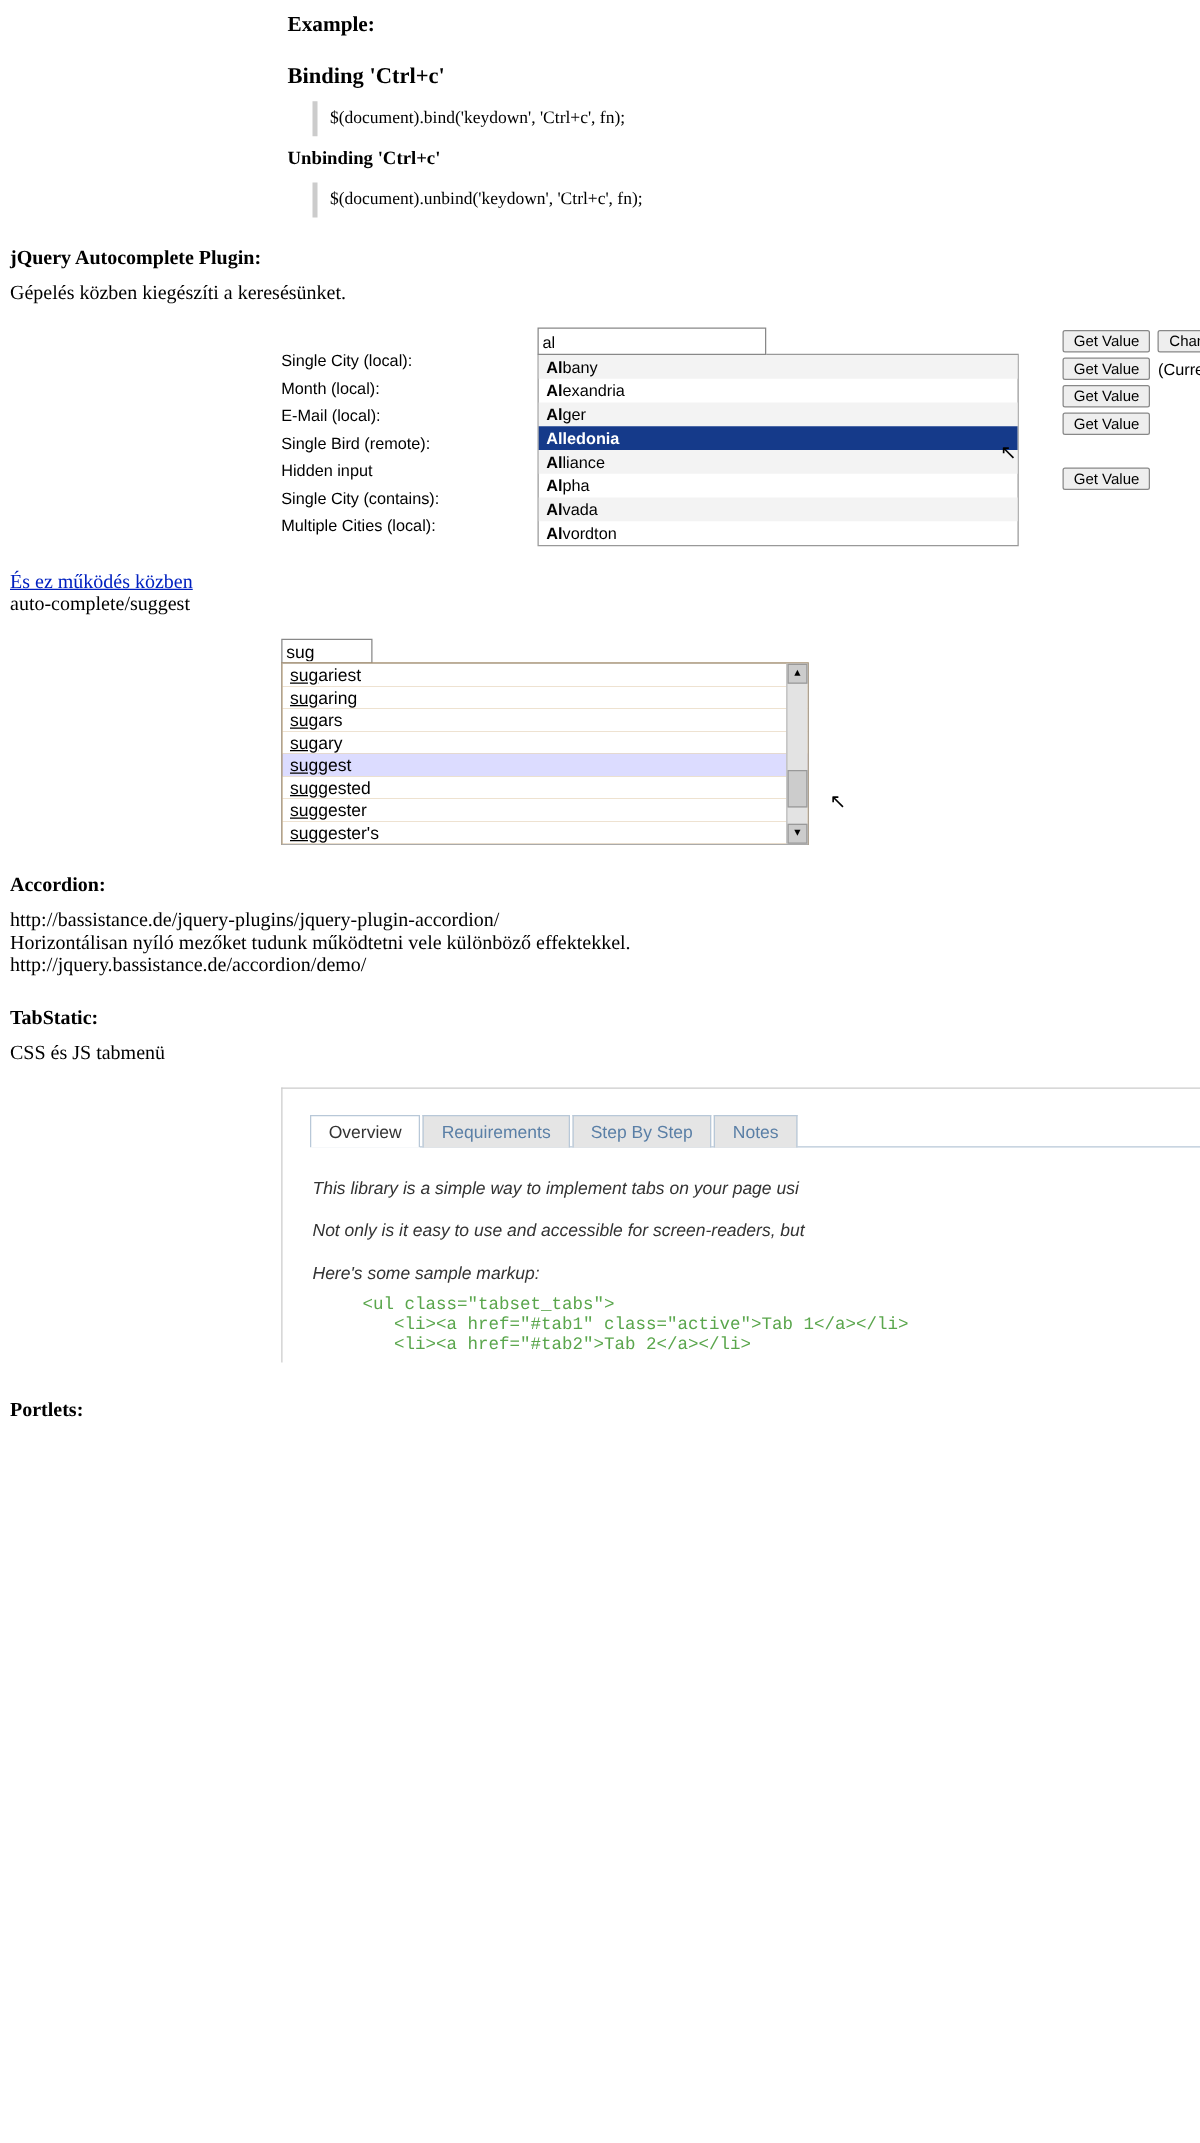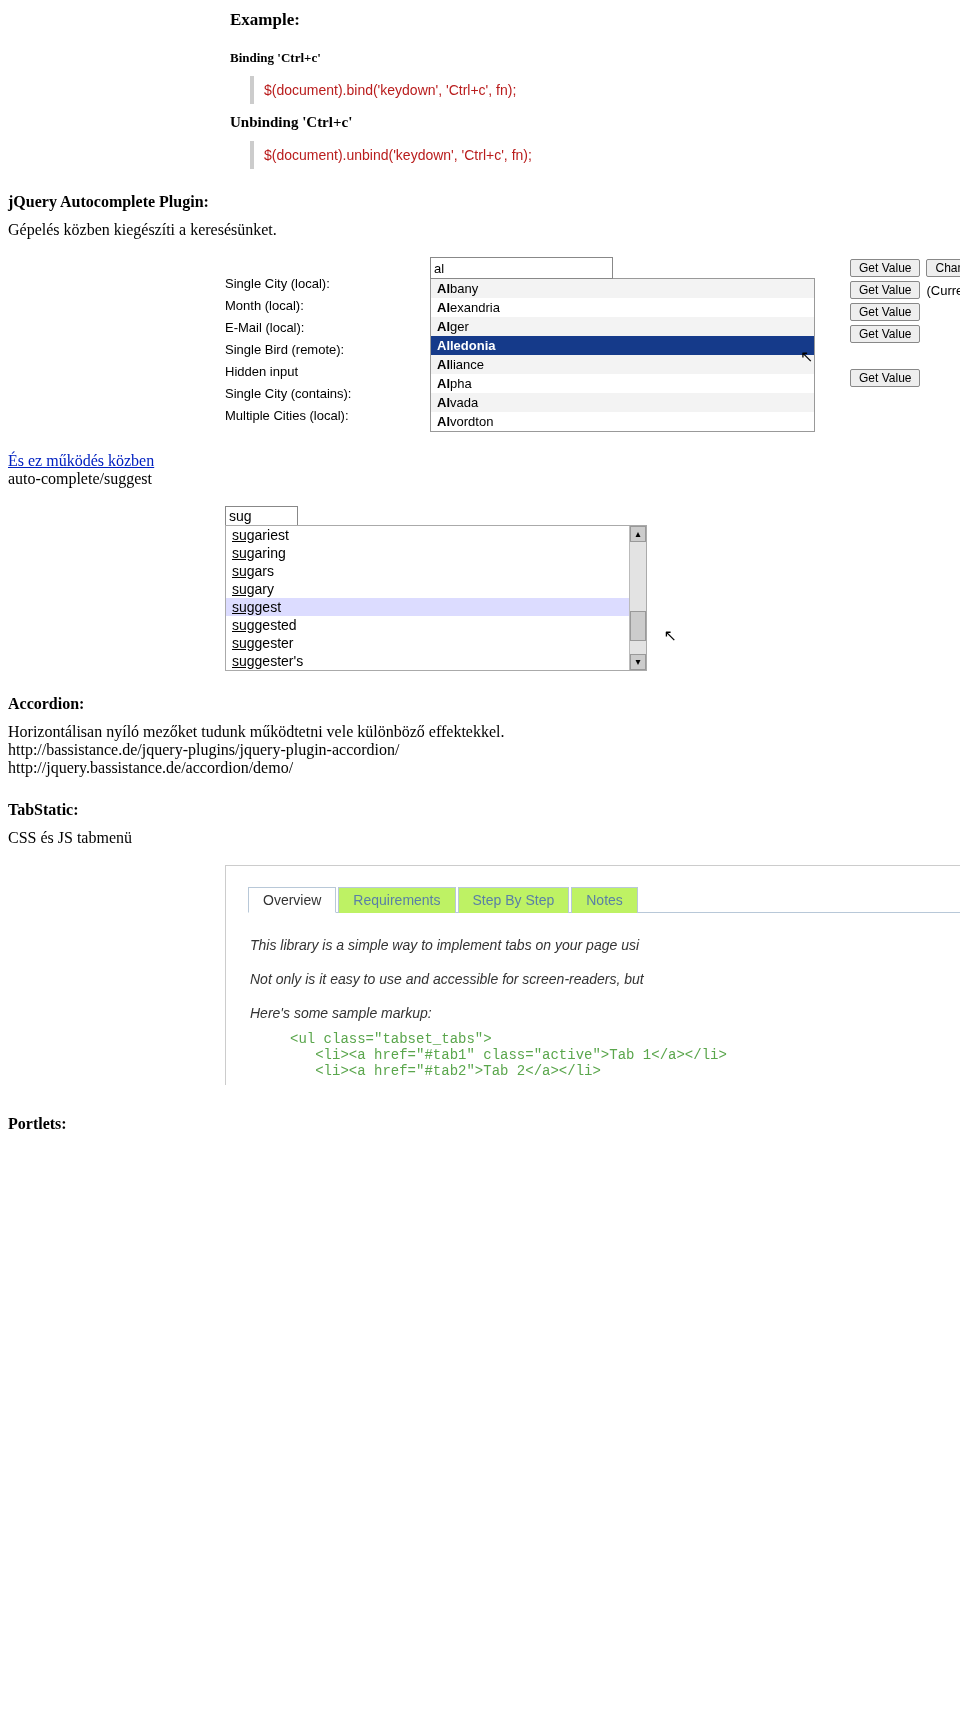--- a/index.html
+++ b/index.html
@@ -1,20 +1,20 @@
 <!DOCTYPE html>
 <html><head>
 <meta charset="utf-8">
 <style>
   body { margin:0; font-family:"Times New Roman",serif; font-size:16px; color:#000; background:#fff; }
   .container { width:856px; }
   .left-pad { padding-left:8px; }
   .example-block { margin-left:230px; margin-top:10px; }
   .bold { font-weight:bold; }
-  .code-block { border-left:4px solid #ccc; margin:10px 0 10px 20px; padding:6px 10px; font-family:Liberation Sans, sans-serif; font-size:14px; color:#b91c1c; }
+  .code-block { border-left:4px solid #ccc; margin:10px 0 10px 20px; padding:6px 10px; font-family:Liberation Serif, serif; font-size:14px; color:#000000; }
   .section-head { font-weight:bold; margin-top:24px; margin-bottom:10px; }
   .link { color:#0020c0; text-decoration:underline; }
   .mt20{margin-top:20px;}
 
   
   .fig1 { margin:18px 0 10px 225px; width:735px; font-family:Arial,Helvetica,sans-serif; font-size:13px; color:#000; position:relative; }
   .fig1 .lbls { position:absolute; left:0; top:16px; }
   .fig1 .lbls div { height:22px; line-height:22px; }
   .fig1 .ac-wrap { margin-left:205px; width:385px; }
   .fig1 .ac-input { width:175px; height:18px; border:1px solid #888; background:#fff; padding:1px 3px; font-size:13px; }
@@ -37,33 +37,33 @@
   .fig2 .sug .item u{ text-decoration:underline; }
   .fig2 .scrollbar{ position:absolute; right:0; top:0; bottom:0; width:16px; background:#e3e3e3; border-left:1px solid #bbb;}
   .fig2 .scrollbar .up,.fig2 .scrollbar .dn{position:absolute;left:0;width:16px;height:16px;background:#ccc;border:1px solid #999;box-sizing:border-box;font-size:10px;text-align:center;line-height:14px;}
   .fig2 .scrollbar .up{top:0;} .fig2 .scrollbar .dn{bottom:0;}
   .fig2 .scrollbar .thumb{position:absolute;left:0;width:16px;height:30px;top:85px;background:#ccc;border:1px solid #999;box-sizing:border-box;}
   .fig2 .cursor2{ position:absolute; right:-22px; top:120px; font-size:16px; }
 
   
   .fig3 { margin:18px 0 0 225px; width:735px; border-top:1px solid #ccc; border-left:1px solid #ccc; padding:20px 0 0 22px; font-family:"Lucida Sans","Trebuchet MS",Verdana,sans-serif; font-size:14px; color:#333; box-sizing:border-box; }
   .fig3 .tabs{ display:flex; border-bottom:1px solid #b8c8d8;}
-  .fig3 .tab{ padding:4px 14px; border:1px solid #b8c8d8; border-bottom:none; margin-right:2px; background:#bef264; color:#5a7fa6; position:relative; top:1px;}
+  .fig3 .tab{ padding:4px 14px; border:1px solid #b8c8d8; border-bottom:none; margin-right:2px; background:#e5e5e5; color:#5a7fa6; position:relative; top:1px;}
   .fig3 .tab.active{ background:#fff; color:#333; border-bottom:1px solid #fff;}
   .fig3 .body{ padding:24px 0 6px 2px; font-style:italic;}
   .fig3 .samplecode{ color:#5aa64c; font-family:"Courier New",monospace; font-size:14px; white-space:pre; margin-top:10px; font-style:normal; margin-left:40px;}
 </style>
 </head>
 <body>
 
 <div class="container">
 
   <div class="example-block">
     <div class="bold" style="font-size:17px;">Example:</div>
-    <div class="bold mt20" style="font-size:13px;">Binding 'Ctrl+c'</div>
+    <div class="bold mt20" style="font-size:18px;">Binding 'Ctrl+c'</div>
     <div class="code-block">$(document).bind('keydown', 'Ctrl+c', fn);</div>
     <div class="bold" style="font-size:15px;">Unbinding 'Ctrl+c'</div>
     <div class="code-block">$(document).unbind('keydown', 'Ctrl+c', fn);</div>
   </div>
 
   <div class="left-pad section-head">jQuery Autocomplete Plugin:</div>
   <div class="left-pad">Gépelés közben kiegészíti a keresésünket.</div>
 
   <div class="fig1">
     <div class="lbls">
@@ -129,22 +129,22 @@
         <div class="scrollbar">
         <div class="up">▴</div>
         <div class="thumb"></div>
         <div class="dn">▾</div>
       </div>
     </div>
     <div class="cursor2">↖</div>
   </div>
 
   <div class="left-pad section-head">Accordion:</div>
+  <div class="left-pad">http://bassistance.de/jquery-plugins/jquery-plugin-accordion/</div>
   <div class="left-pad">Horizontálisan nyíló mezőket tudunk működtetni vele különböző effektekkel.</div>
-  <div class="left-pad">http://bassistance.de/jquery-plugins/jquery-plugin-accordion/</div>
   <div class="left-pad">http://jquery.bassistance.de/accordion/demo/</div>
 
   <div class="left-pad section-head">TabStatic:</div>
   <div class="left-pad">CSS és JS tabmenü</div>
 
   <div class="fig3">
     <div class="tabs">
       <div class="tab active">Overview</div>
       <div class="tab">Requirements</div>
       <div class="tab">Step By Step</div>

